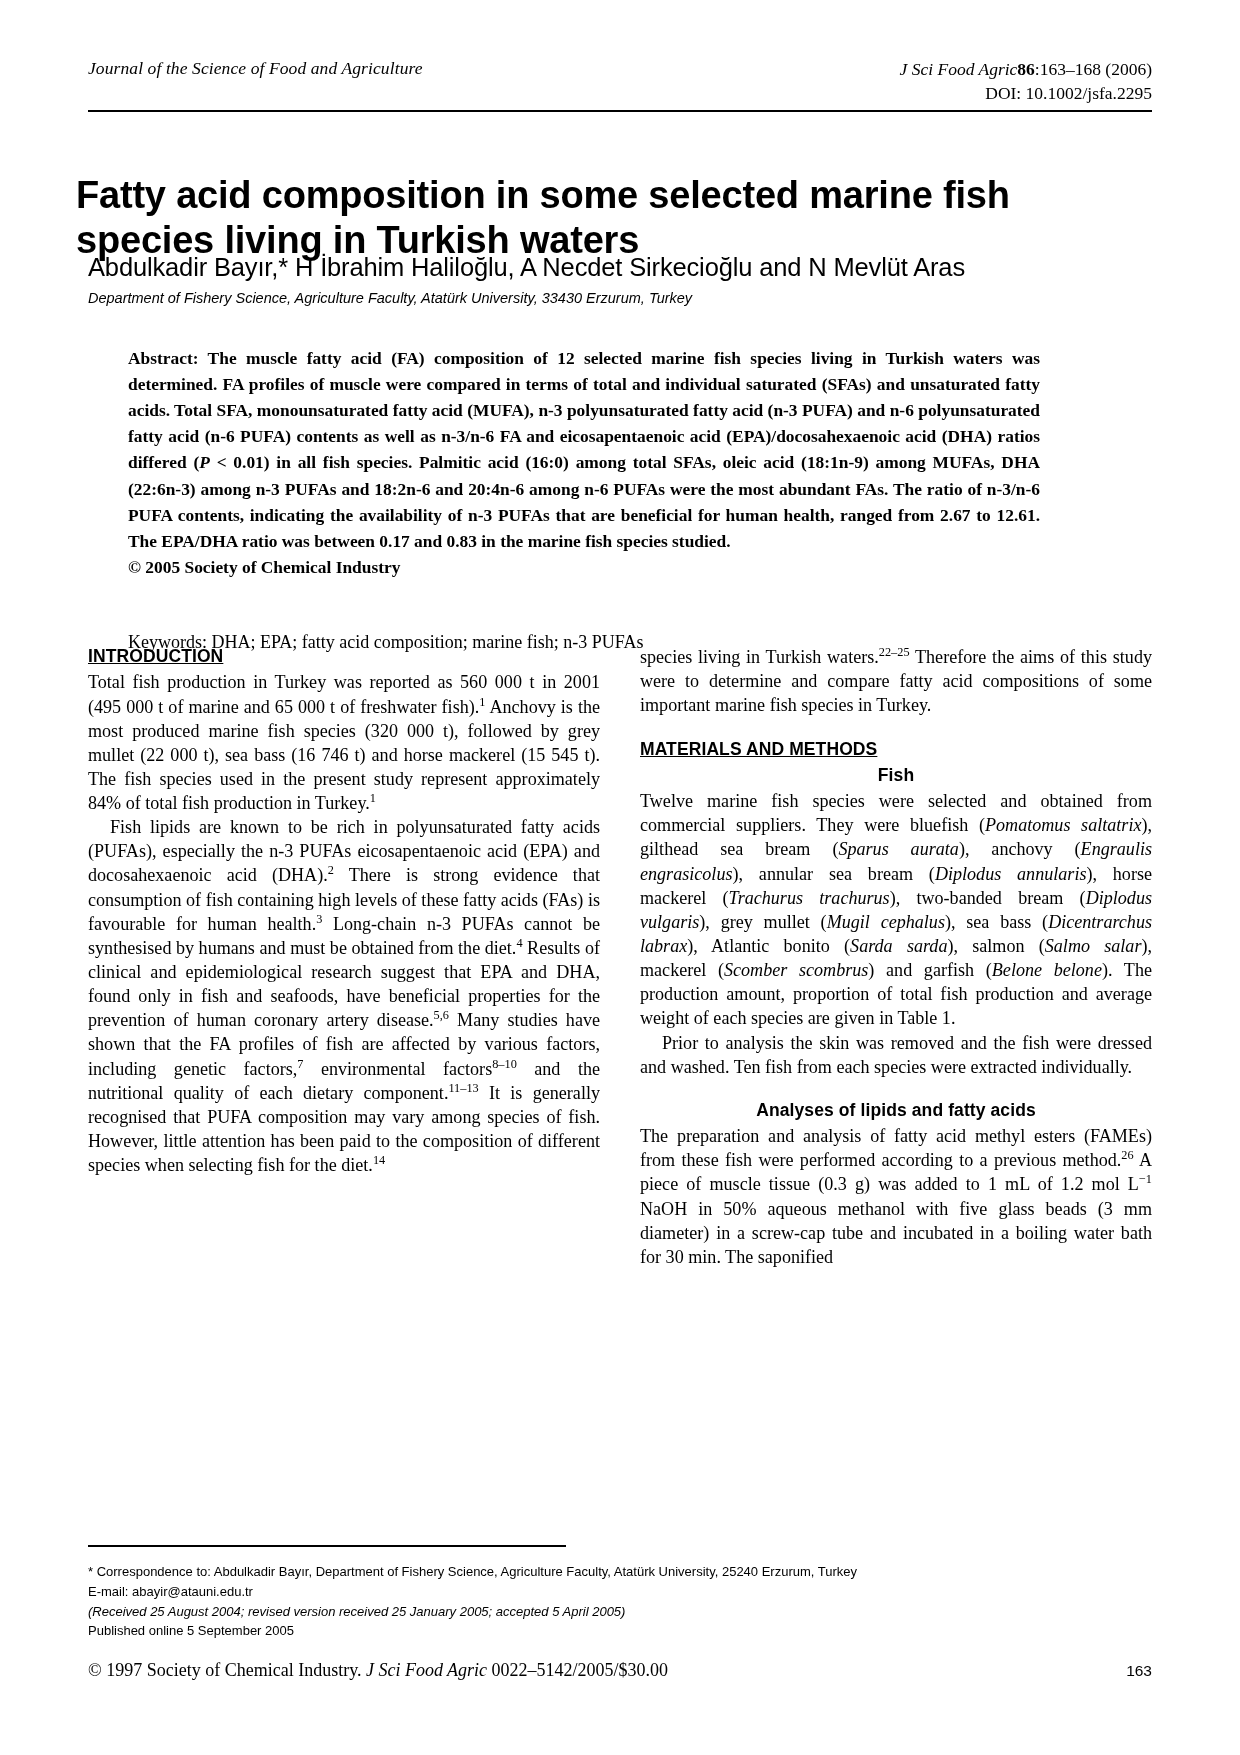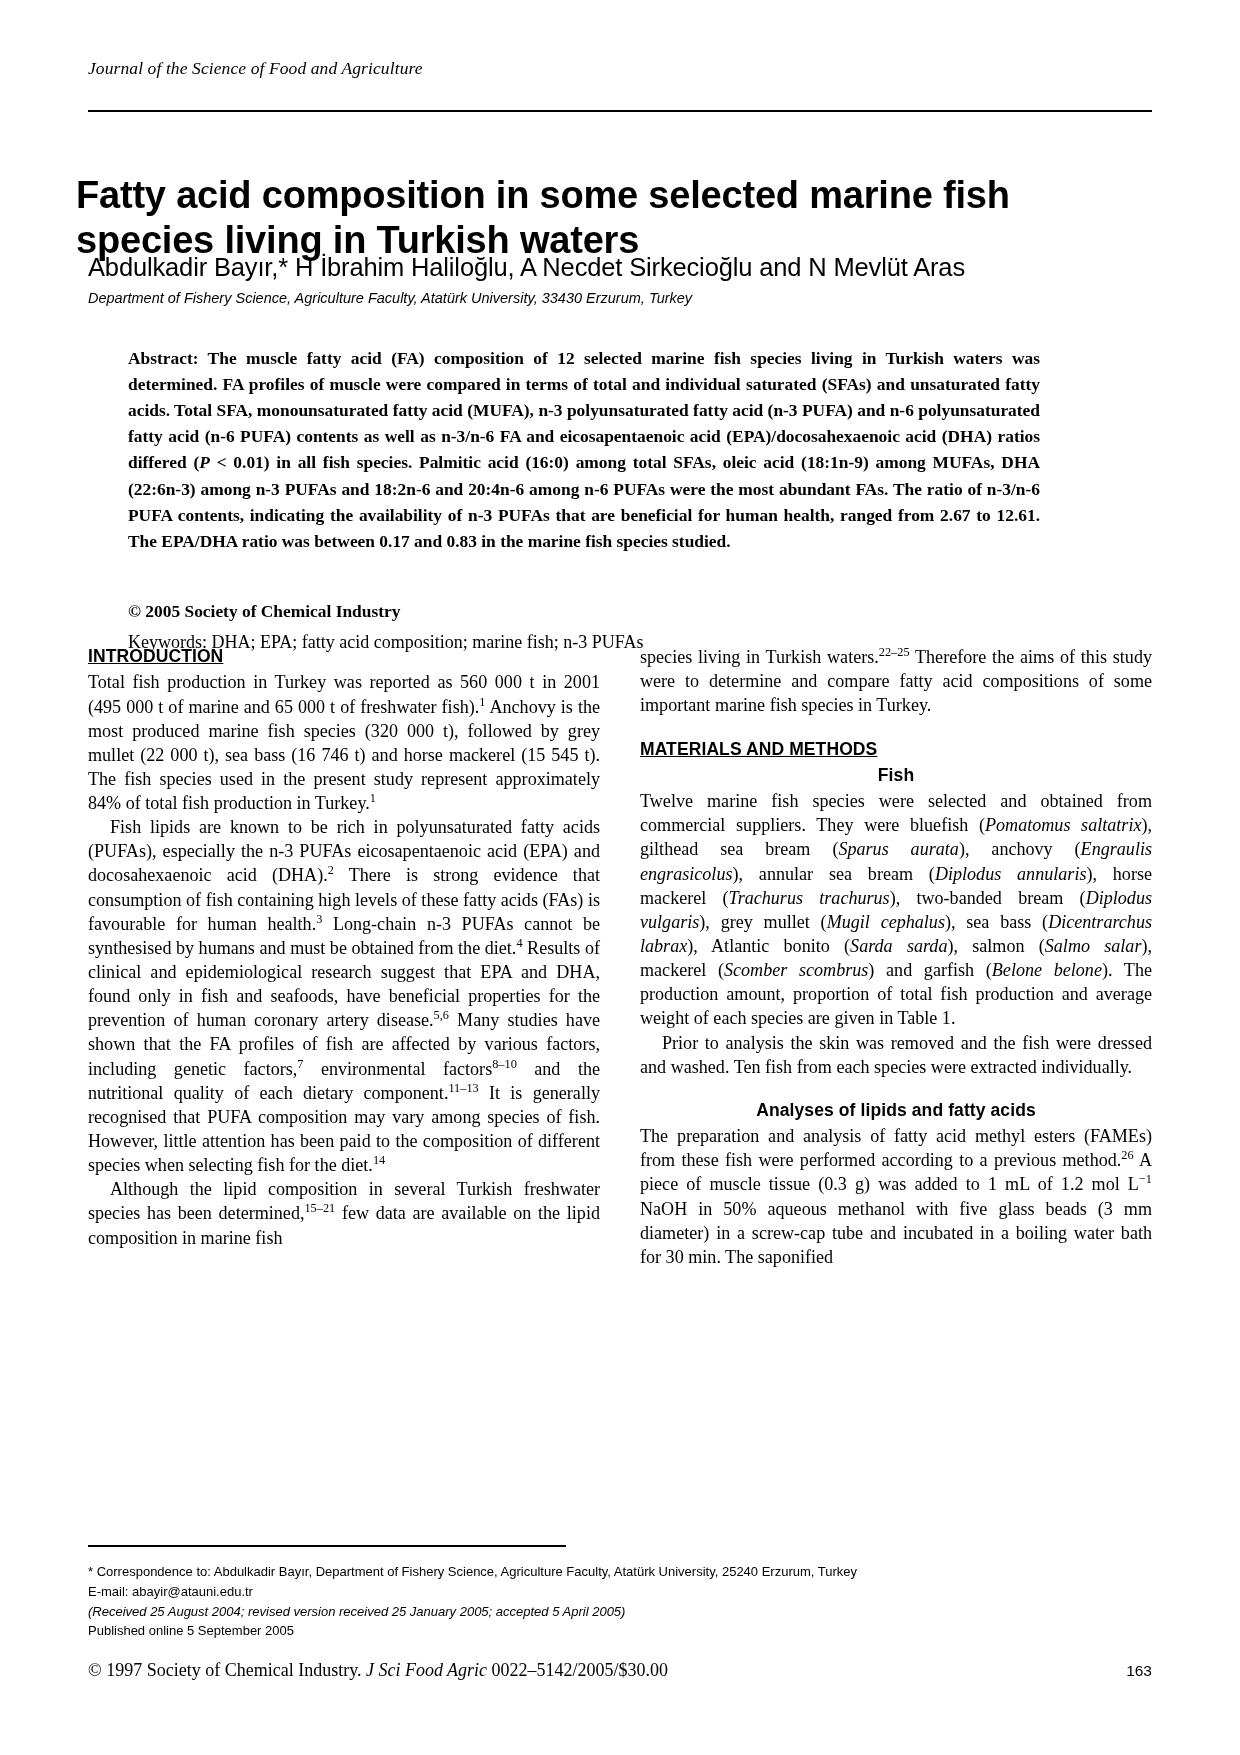--- a/index.html
+++ b/index.html
@@ -107,21 +107,21 @@
     width: 912px;
     font-family: "Liberation Serif", serif;
     font-weight: bold;
     font-size: 17.4px;
     line-height: 1.5;
     text-align: justify;
     text-justify: inter-word;
   }
   .abstract .lead { font-weight: bold; }
   .abstract .ital { font-style: italic; font-weight: bold; }
-  .copyline { display: block; margin-top: 44px; }
+  .copyline { display: block; }
   .keywords {
     position: absolute;
     left: 128px;
     top: 630px;
     width: 912px;
     font-family: "Liberation Serif", serif;
     font-size: 18px;
     line-height: 1.4;
   }
   .keywords b { font-weight: normal; }
@@ -210,20 +210,24 @@
   .footer-final .jitalic { font-style: italic; }
   .pagenum { font-family: "Liberation Sans", sans-serif; font-size: 15.5px; }
 </style>
 </head>
 <body>
 
 <div class="page">
 
   <div class="runhead">
     <div class="runhead-left">Journal of the Science of Food and Agriculture</div>
+    <div class="runhead-right">
+      <span><span class="cite-journal">J Sci Food Agric</span><span class="cite-vol">86</span><span>:163–168 (2006)</span></span>
+      <span class="doi">DOI: 10.1002/jsfa.2295</span>
+    </div>
   </div>
   <div class="rule-top"></div>
 
   <h1 class="title">Fatty acid composition in some selected marine fish species living in Turkish waters</h1>
   <div class="authors">Abdulkadir Bayır,* H İbrahim Haliloğlu, A Necdet Sirkecioğlu and N Mevlüt Aras</div>
   <div class="affiliation">Department of Fishery Science, Agriculture Faculty, Atatürk University, 33430 Erzurum, Turkey</div>
 
   <div class="abstract">
     <span class="lead">Abstract:</span><span> The muscle fatty acid (FA) composition of 12 selected marine fish species living in Turkish waters was determined. FA profiles of muscle were compared in terms of total and individual saturated (SFAs) and unsaturated fatty acids. Total SFA, monounsaturated fatty acid (MUFA), n-3 polyunsaturated fatty acid (n-3 PUFA) and n-6 polyunsaturated fatty acid (n-6 PUFA) contents as well as n-3/n-6 FA and eicosapentaenoic acid (EPA)/docosahexaenoic acid (DHA) ratios differed (</span><span class="ital">P</span><span> &lt; 0.01) in all fish species. Palmitic acid (16:0) among total SFAs, oleic acid (18:1n-9) among MUFAs, DHA (22:6n-3) among n-3 PUFAs and 18:2n-6 and 20:4n-6 among n-6 PUFAs were the most abundant FAs. The ratio of n-3/n-6 PUFA contents, indicating the availability of n-3 PUFAs that are beneficial for human health, ranged from 2.67 to 12.61. The EPA/DHA ratio was between 0.17 and 0.83 in the marine fish species studied.</span>
     <span class="copyline">© 2005 Society of Chemical Industry</span>
@@ -232,21 +236,20 @@
   <div class="keywords">
     <b>Keywords:</b><span> DHA; EPA; fatty acid composition; marine fish; n-3 PUFAs</span>
   </div>
 
   <div class="cols">
 
     <div class="col">
       <h2>INTRODUCTION</h2>
       <p><span>Total fish production in Turkey was reported as 560 000 t in 2001 (495 000 t of marine and 65 000 t of freshwater fish).</span><sup>1</sup><span> Anchovy is the most produced marine fish species (320 000 t), followed by grey mullet (22 000 t), sea bass (16 746 t) and horse mackerel (15 545 t). The fish species used in the present study represent approximately 84% of total fish production in Turkey.</span><sup>1</sup></p>
       <p class="ind"><span>Fish lipids are known to be rich in polyunsaturated fatty acids (PUFAs), especially the n-3 PUFAs eicosapentaenoic acid (EPA) and docosahexaenoic acid (DHA).</span><sup>2</sup><span> There is strong evidence that consumption of fish containing high levels of these fatty acids (FAs) is favourable for human health.</span><sup>3</sup><span> Long-chain n-3 PUFAs cannot be synthesised by humans and must be obtained from the diet.</span><sup>4</sup><span> Results of clinical and epidemiological research suggest that EPA and DHA, found only in fish and seafoods, have beneficial properties for the prevention of human coronary artery disease.</span><sup>5,6</sup><span> Many studies have shown that the FA profiles of fish are affected by various factors, including genetic factors,</span><sup>7</sup><span> environmental factors</span><sup>8–10</sup><span> and the nutritional quality of each dietary component.</span><sup>11–13</sup><span> It is generally recognised that PUFA composition may vary among species of fish. However, little attention has been paid to the composition of different species when selecting fish for the diet.</span><sup>14</sup></p>
-      <p class="ind"><span>Although the lipid composition in several Turkish freshwater species has been determined,</span><sup>15–21</sup><span> few data are available on the lipid composition in marine fish</span></p>
     </div>
 
     <div class="col">
       <p><span>species living in Turkish waters.</span><sup>22–25</sup><span> Therefore the aims of this study were to determine and compare fatty acid compositions of some important marine fish species in Turkey.</span></p>
 
       <h2 class="gap-before">MATERIALS AND METHODS</h2>
       <h3>Fish</h3>
       <p><span>Twelve marine fish species were selected and obtained from commercial suppliers. They were bluefish (</span><i class="sp">Pomatomus saltatrix</i><span>), gilthead sea bream (</span><i class="sp">Sparus aurata</i><span>), anchovy (</span><i class="sp">Engraulis engrasicolus</i><span>), annular sea bream (</span><i class="sp">Diplodus annularis</i><span>), horse mackerel (</span><i class="sp">Trachurus trachurus</i><span>), two-banded bream (</span><i class="sp">Diplodus vulgaris</i><span>), grey mullet (</span><i class="sp">Mugil cephalus</i><span>), sea bass (</span><i class="sp">Dicentrarchus labrax</i><span>), Atlantic bonito (</span><i class="sp">Sarda sarda</i><span>), salmon (</span><i class="sp">Salmo salar</i><span>), mackerel (</span><i class="sp">Scomber scombrus</i><span>) and garfish (</span><i class="sp">Belone belone</i><span>). The production amount, proportion of total fish production and average weight of each species are given in Table 1.</span></p>
       <p class="ind">Prior to analysis the skin was removed and the fish were dressed and washed. Ten fish from each species were extracted individually.</p>
 

